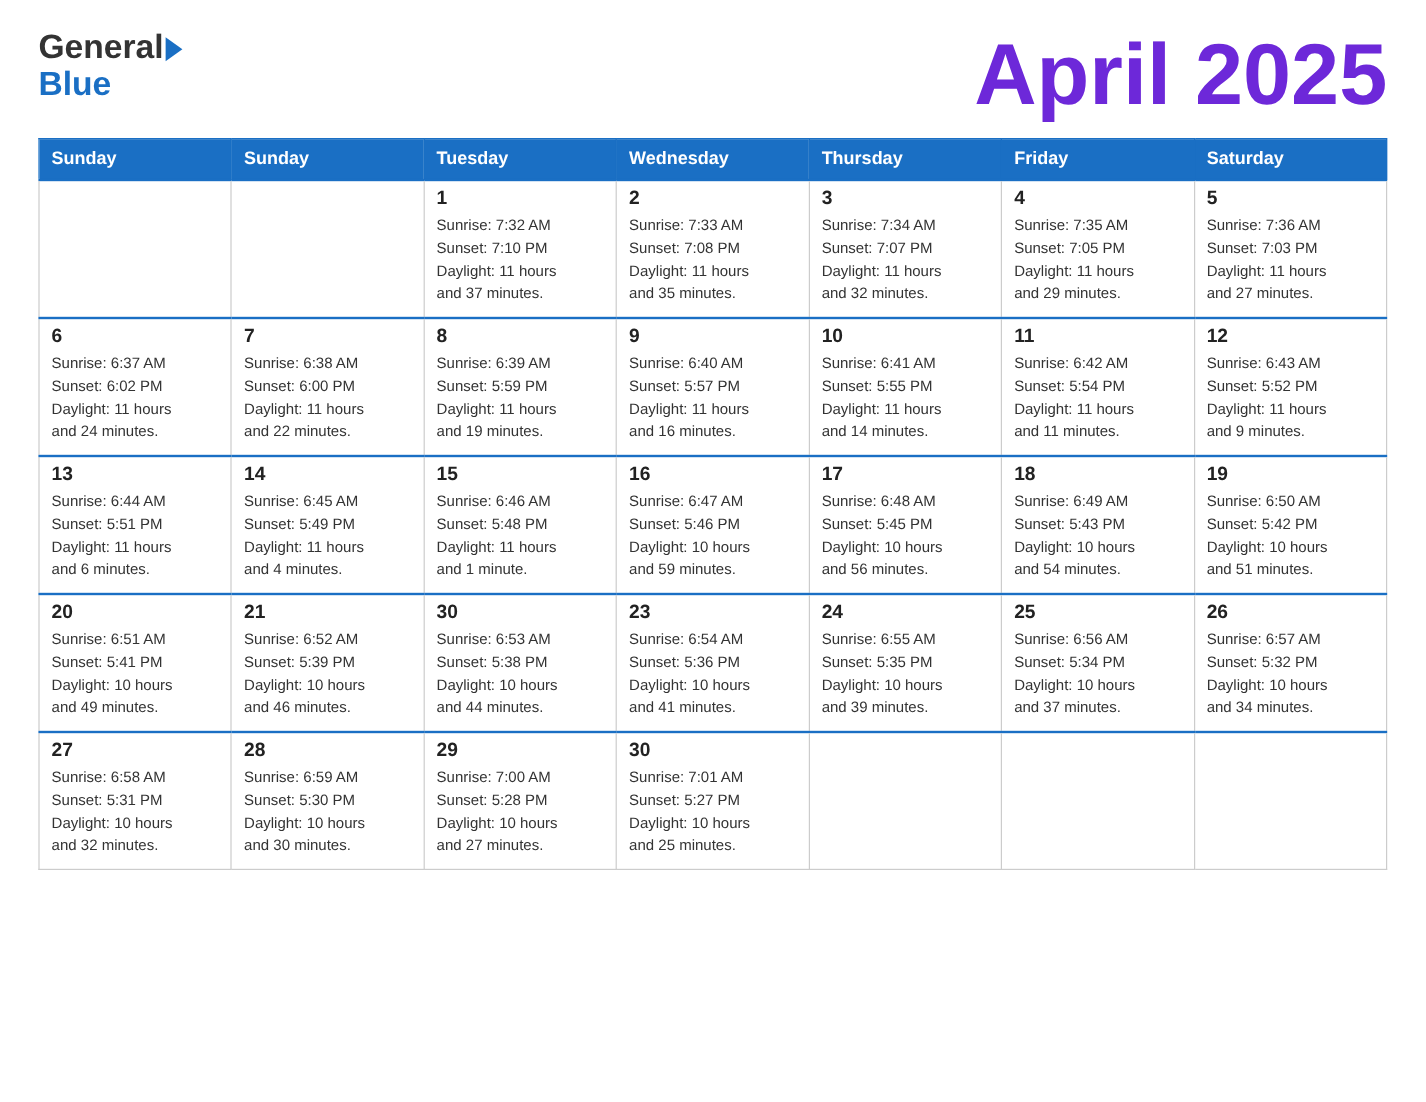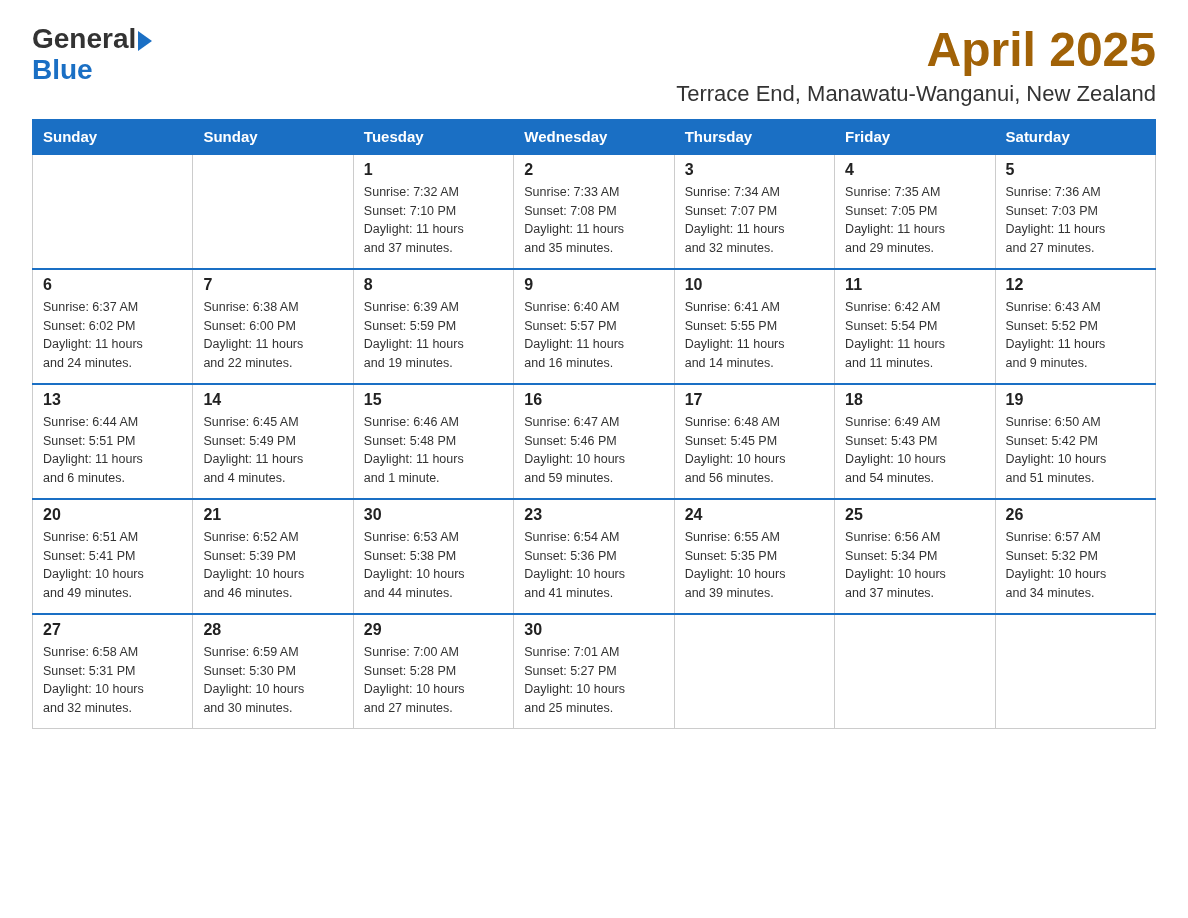--- a/index.html
+++ b/index.html
@@ -37,23 +37,23 @@
       border-left: 14px solid #1a6fc4;
       border-top: 10px solid transparent;
       border-bottom: 10px solid transparent;
       margin-left: 2px;
       margin-top: 4px;
     }
     .title-block {
       text-align: right;
     }
     .month-title {
-      font-size: 48px;
-      font-weight: bold;
-      color: #a16207;
+      font-size: 72px;
+      font-weight: bold;
+      color: #6d28d9;
       line-height: 1.1;
     }
     .location-title {
       font-size: 22px;
       color: #333;
       margin-top: 4px;
     }
     .calendar {
       width: 100%;
       border-collapse: collapse;
@@ -104,21 +104,20 @@
     <div style="display:flex; flex-direction:column; line-height:1.1;">
       <div style="display:flex; align-items:center;">
         <span class="logo-text-general">General</span>
         <div class="logo-arrow"></div>
       </div>
       <span class="logo-text-blue" style="margin-left: 0;">Blue</span>
     </div>
   </div>
   <div class="title-block">
     <div class="month-title">April 2025</div>
-    <div class="location-title">Terrace End, Manawatu-Wanganui, New Zealand</div>
   </div>
 </div>
 
 <table class="calendar">
   <thead>
     <tr>
     <th>Sunday</th>
         <th>Sunday</th>
         <th>Tuesday</th>
         <th>Wednesday</th>

